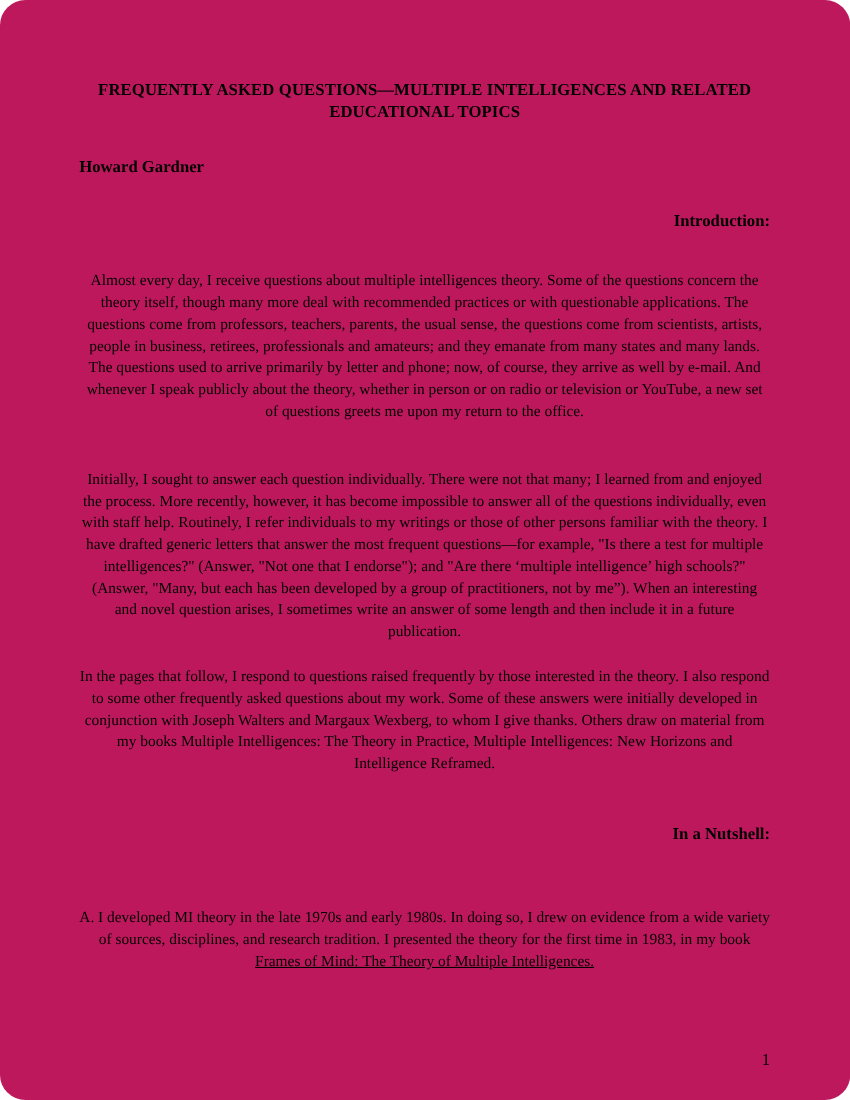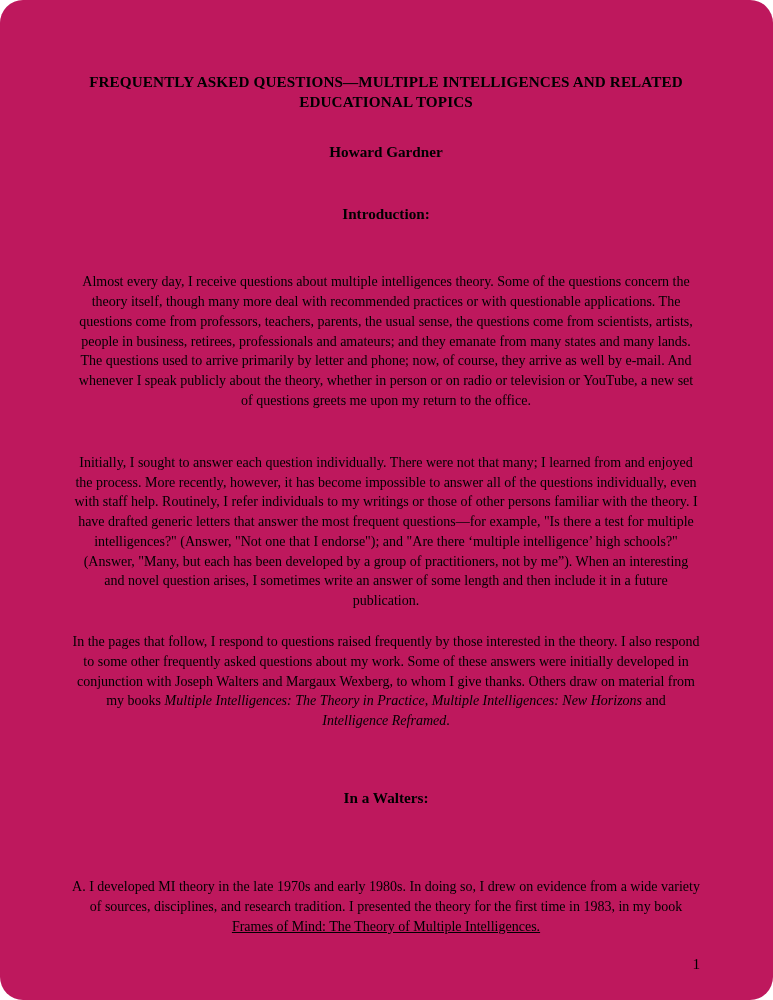--- a/index.html
+++ b/index.html
@@ -25,41 +25,41 @@
     font-weight: bold;
     font-size: 15.2px;
     line-height: 1.32;
     text-align: center;
     margin: 0;
     letter-spacing: 0.1px;
   }
   .byline {
     font-weight: bold;
     font-size: 15.2px;
-    text-align: center;
+    text-align: left;
     margin: 31px 0 0 0;
   }
   .section-heading {
     font-weight: bold;
     font-size: 15.2px;
-    margin: 13px;
-    text-align: center;
+    margin: 0;
+    text-align: right;
   }
   .para {
     font-size: 14px;
     line-height: 1.415;
     margin: 0;
     text-align: center;
   }
   .gap-intro { height: 31px; }
   .gap-after-heading { height: 36px; }
   .gap-para { height: 21px; }
   .gap-nutshell-top { height: 45px; }
   .gap-qa { height: 21px; }
-  .italic { font-style: italic; }
+  .italic { }
   .underline { text-decoration: underline; }
   .page-number {
     position: absolute;
     right: 73px;
     bottom: 29px;
     font-size: 15.2px;
     line-height: 1;
   }
 </style>
 </head>
@@ -85,21 +85,21 @@
   <div class="gap-para"></div>
 
   <p class="para">Initially, I sought to answer each question individually. There were not that many; I learned from and enjoyed the process. More recently, however, it has become impossible to answer all of the questions individually, even with staff help. Routinely, I refer individuals to my writings or those of other persons familiar with the theory. I have drafted generic letters that answer the most frequent questions—for example, "Is there a test for multiple intelligences?" (Answer, "Not one that I endorse"); and "Are there ‘multiple intelligence’ high schools?" (Answer, "Many, but each has been developed by a group of practitioners, not by me”). When an interesting and novel question arises, I sometimes write an answer of some length and then include it in a future publication.</p>
 
   <div class="gap-para"></div>
 
   <p class="para"><span>In the pages that follow, I respond to questions raised frequently by those interested in the theory. I also respond to some other frequently asked questions about my work. Some of these answers were initially developed in conjunction with Joseph Walters and Margaux Wexberg, to whom I give thanks. Others draw on material from my books </span><span class="italic">Multiple Intelligences: The Theory in Practice</span><span>, </span><span class="italic">Multiple Intelligences: New Horizons</span><span> and </span><span class="italic">Intelligence Reframed</span><span>.</span></p>
 
   <div class="gap-nutshell-top"></div>
 
-  <div class="section-heading">In a Walters:</div>
+  <div class="section-heading">In a Nutshell:</div>
 
   <div class="gap-after-heading"></div>
 
 
   <div class="gap-qa"></div>
 
   <p class="para"><span>A. I developed MI theory in the late 1970s and early 1980s. In doing so, I drew on evidence from a wide variety of sources, disciplines, and research tradition. I presented the theory for the first time in 1983, in my book </span><span class="underline">Frames of Mind: The Theory of Multiple Intelligences.</span></p>
 
   <div class="page-number">1</div>
 

